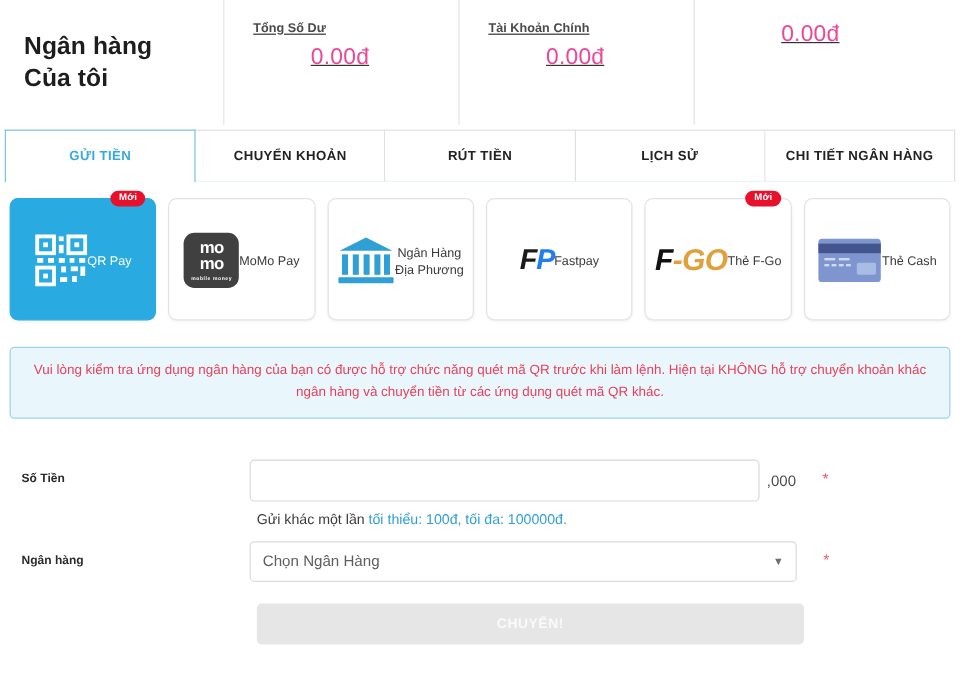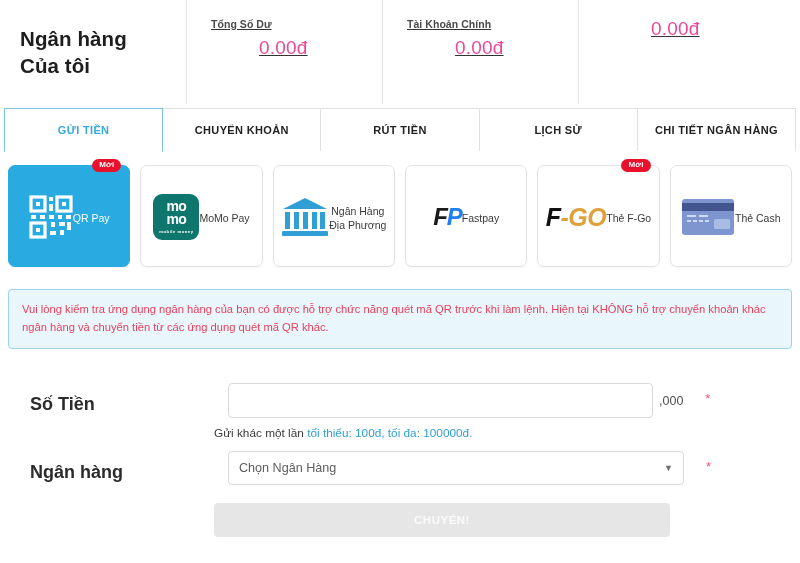--- a/index.html
+++ b/index.html
@@ -146,21 +146,21 @@
     font-size: 8px;
     font-weight: bold;
     border-radius: 8px;
     padding: 2px 7px 2.5px 7px;
     line-height: 1;
     letter-spacing: 0.2px;
   }
   
   .momo-box {
     width: 46px; height: 46px;
-    background: #0f766e;
+    background: #404040;
     border-radius: 9px;
     display: flex; flex-direction: column;
     align-items: center; justify-content: center;
   }
   .momo-txt { color:#fff; font-weight:bold; font-size:14px; line-height:0.92; letter-spacing:-0.5px;}
   .momo-sub { color:#fff; font-size:4.2px; letter-spacing:0.5px; margin-top:2.5px; font-weight:bold;}
   
   .fp { font-size: 24px; font-weight: bold; font-style: italic; letter-spacing:-1px; line-height:1;}
   .fp .f { color:#1b1b1b; }
   .fp .p { color:#1f7ff0; }
@@ -172,40 +172,41 @@
   
   .notice {
     margin: 22px 8px 0 8px;
     border: 1px solid #9bd3e8;
     background: #e9f7fc;
     border-radius: 4px;
     padding: 11px 13px 12px 13px;
     color: #e8415c;
     font-size: 11.2px;
     line-height: 1.58;
+    text-align: center;
   }
 
   
   .form { margin-top: 34px; }
   .form-row {
     display: flex;
     align-items: flex-start;
     margin-bottom: 0;
   }
   .form-label {
     width: 208px;
     flex: 0 0 208px;
     text-align: left;
-    padding-left: 30px;
-    font-size: 18px;
+    padding-left: 18px;
+    font-size: 10px;
     font-weight: bold;
     color: #2b2b2b;
     padding-top: 11px;
   }
-  .field-wrap { flex: 1; display: flex; align-items: flex-start; margin-left: 20px; }
+  .field-wrap { flex: 1; display: flex; align-items: flex-start; }
   .amount-input {
     width: 425px;
     height: 35px;
     border: 1px solid #d9d9d9;
     border-radius: 4px;
     background: #fff;
     padding: 0 10px;
     font-size: 13px;
     color: #333;
     outline: none;

